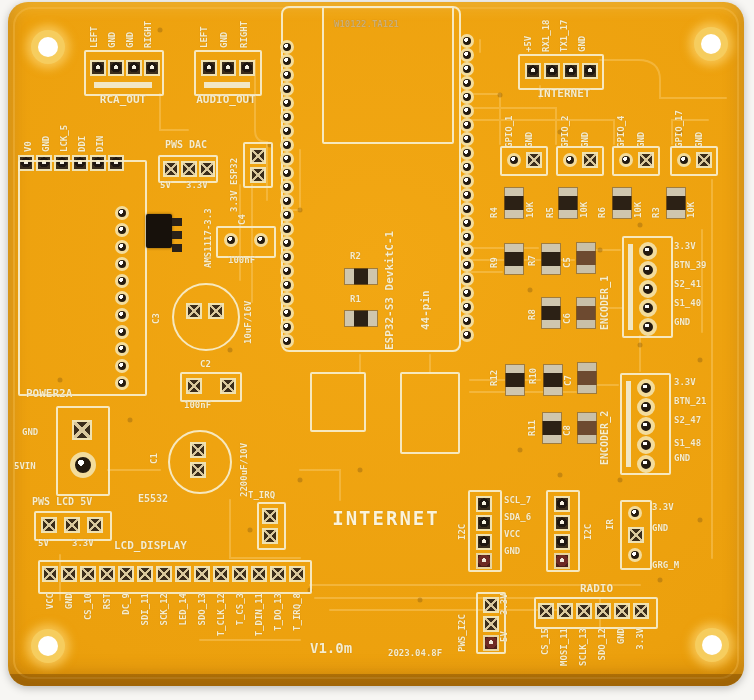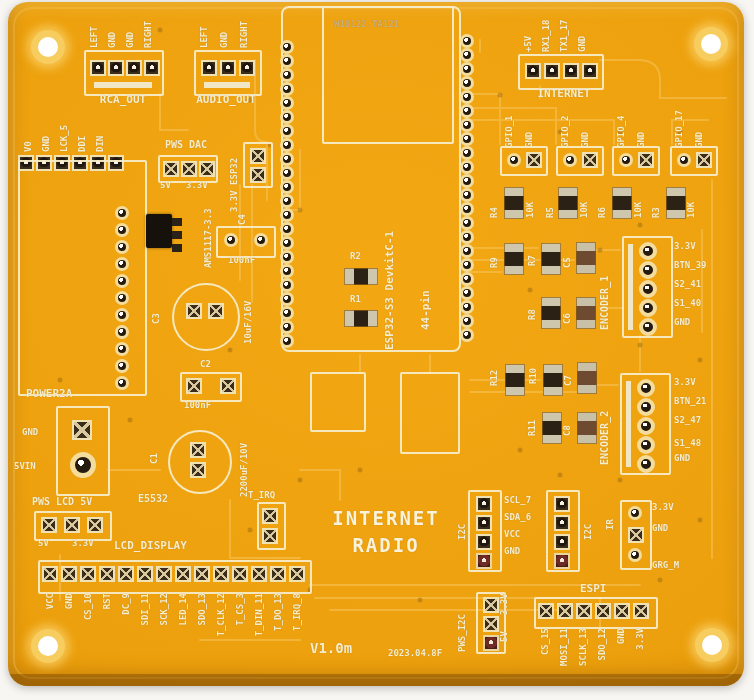--- a/index.html
+++ b/index.html
@@ -339,21 +339,20 @@
   <div class="rsmd-h" style="left:336px;top:308px;"></div>
 
   <div class="slk sz11 vlab-bot w160" style="left:216px;top:188px;">ESP32-S3 DevkitC-1</div>
   <div class="slk sz11 vlab-bot" style="left:337px;top:253px;">44-pin</div>
 
   <div class="sbox" style="left:302px;top:370px;width:52px;height:56px;"></div>
   <div class="sbox" style="left:392px;top:370px;width:56px;height:78px;"></div>
 
   <div class="title" style="left:312px;top:503px;width:132px;">
     <div>INTERNET</div>
-    <div>RADIO</div>
   </div>
   <div class="slk" style="left:302px;top:639px;font-size:14px;line-height:14px;">V1.0m</div>
   <div class="slk sz8" style="left:380px;top:647px;">2023.04.8F</div>
 
   <div style="position:absolute;left:441px;top:-25px;">
       <div class="slk sz8 vlab-bot" style="position: absolute; left: 0px; top: 0px;">+5V</div>
       <div class="slk sz8 vlab-bot" style="position: absolute; left: 18px; top: 0px;">RX1_18</div>
       <div class="slk sz8 vlab-bot" style="position: absolute; left: 36px; top: 0px;">TX1_17</div>
       <div class="slk sz8 vlab-bot" style="position: absolute; left: 54px; top: 0px;">GND</div>
     </div>
@@ -496,21 +495,21 @@
     <div class="th" style="left:6px;top:4px;"></div>
     <div class="sqx" style="left:6px;top:25px;"></div>
     <div class="th" style="left:6px;top:46px;"></div>
   </div>
   <div style="position:absolute;left:644px;top:501px;">
       <div class="slk sz8" style="position: absolute; left: 0px; top: 0px;">3.3V</div>
       <div class="slk sz8" style="position: absolute; left: 0px; top: 21px;">GND</div>
       <div class="slk sz8" style="position: absolute; left: 0px; top: 58px;">GRG_M</div>
     </div>
 
-  <div class="slk sz11" style="left:572px;top:581px;">ESPI</div>
+  <div class="slk sz11" style="left:572px;top:581px;">RADIO</div>
   <div class="sbox" style="left:526px;top:595px;width:120px;height:28px;"></div>
   <div style="position:absolute;left:530px;top:601px;">
       <div class="sqx" style="left: 0px; top: 0px;"></div>
       <div class="sqx" style="left: 19px; top: 0px;"></div>
       <div class="sqx" style="left: 38px; top: 0px;"></div>
       <div class="sqx" style="left: 57px; top: 0px;"></div>
       <div class="sqx" style="left: 76px; top: 0px;"></div>
       <div class="sqx" style="left: 95px; top: 0px;"></div>
     </div>
   <div style="position:absolute;left:458px;top:626px;">

